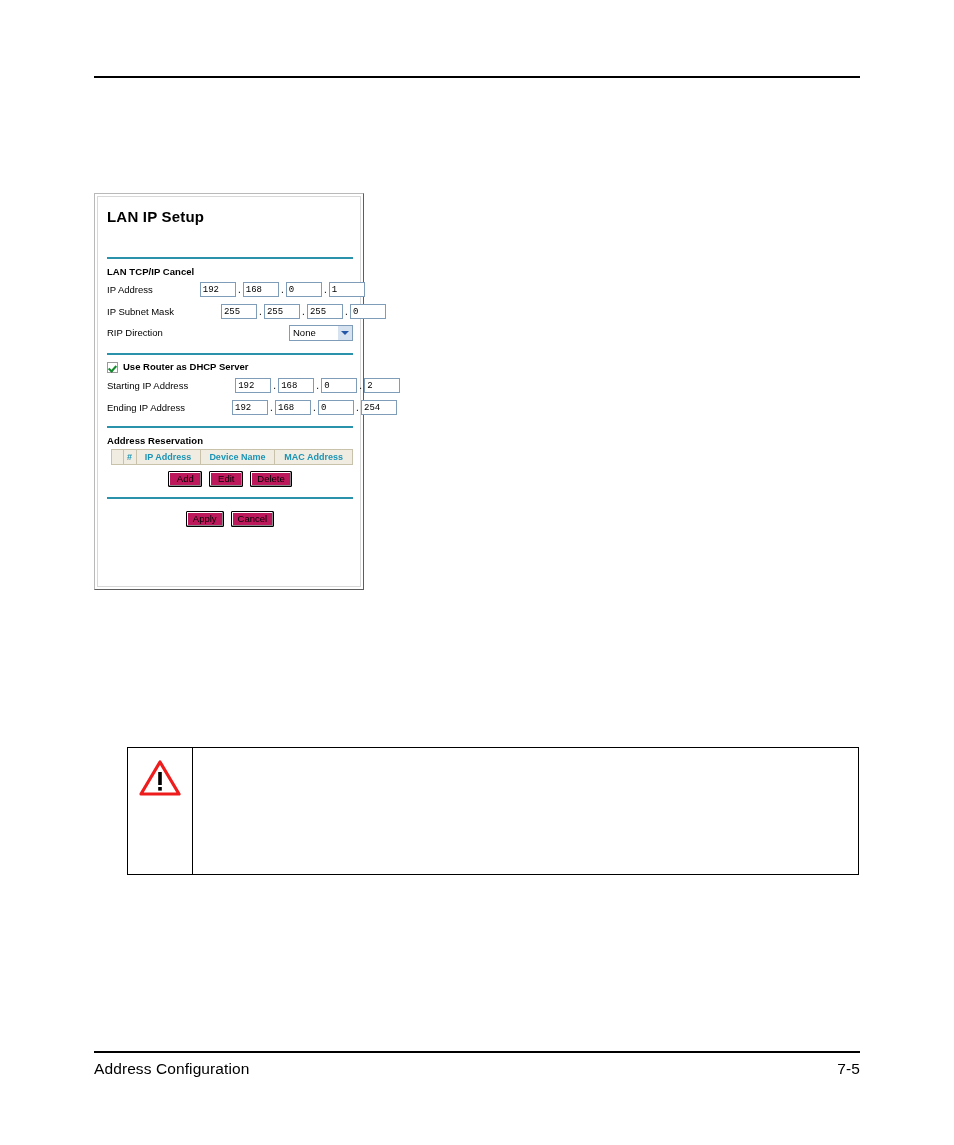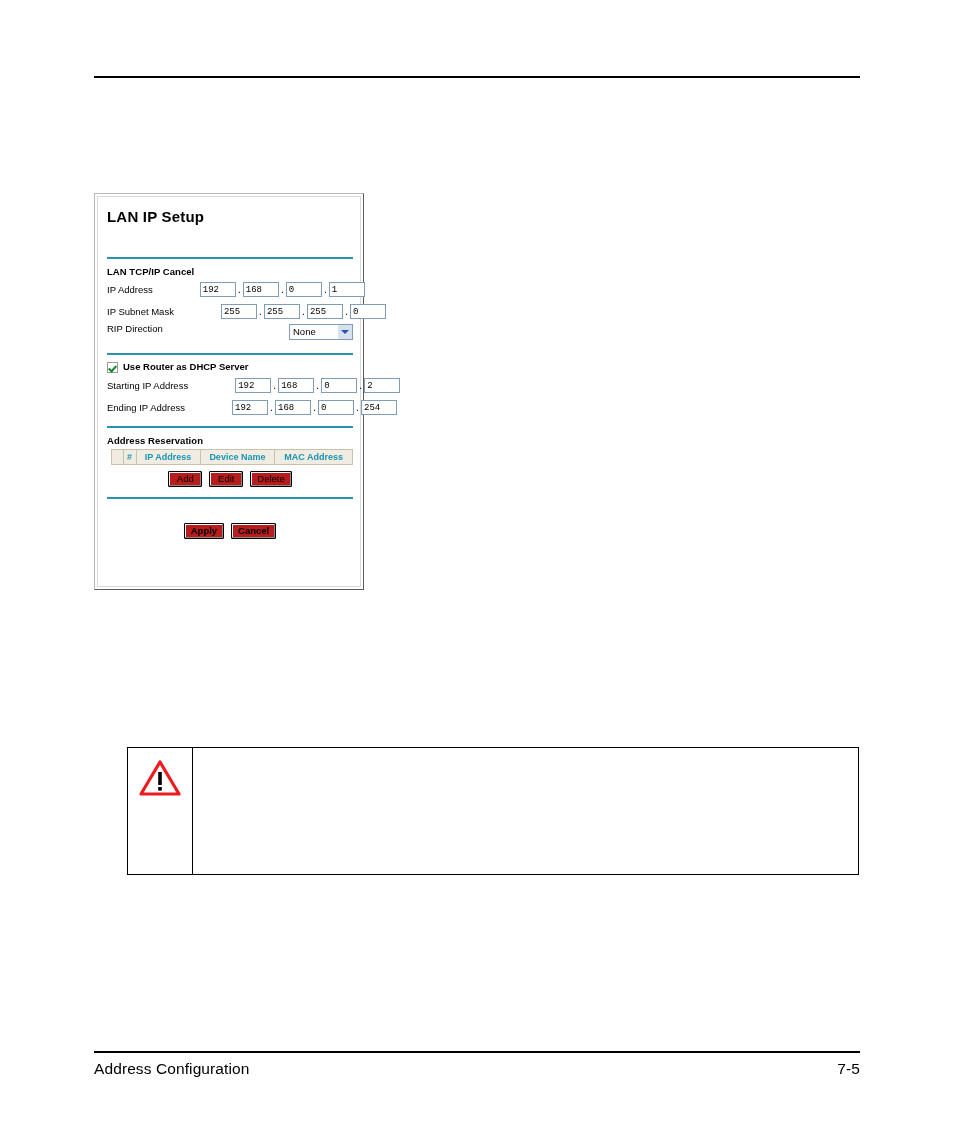--- a/index.html
+++ b/index.html
@@ -146,20 +146,21 @@
     width: 7px;
     text-align: center;
     font-size: 10px;
     line-height: 15px;
     color: #000;
   }
 
   
   .select-row {
     display: flex;
+    align-items: center;
     height: 18px;
     margin-top: 3px;
   }
   .select-row .field-label { width: 96px; }
   .select-spacer { flex: 1; }
   .select {
     display: flex;
     align-items: stretch;
     height: 16px;
     border: 1px solid #7f9db9;
@@ -252,25 +253,25 @@
   .th-dev   { width: 76px; margin-top: 42px; }
   .th-mac   { width: 79px; }
 
   
   .btn-row {
     display: flex;
     justify-content: center;
     gap: 7px;
     margin-top: 6px;
   }
-  .btn-row.apply-row { margin-top: 24px; font-weight: bold; }
+  .btn-row.apply-row { margin-top: 12px; }
   .btn {
     min-width: 34px;
     height: 16px;
-    background: #b91c1c;
+    background: #be185d;
     border: 1px solid #000000;
     border-radius: 1px;
     box-shadow: inset -1px -1px 0 #8b8b8b, inset 1px 1px 0 #ffffff;
     font-family: "Liberation Sans", sans-serif;
     font-size: 9.5px;
     line-height: 14px;
     color: #000;
     text-align: center;
     padding: 0 6px;
     box-sizing: border-box;

